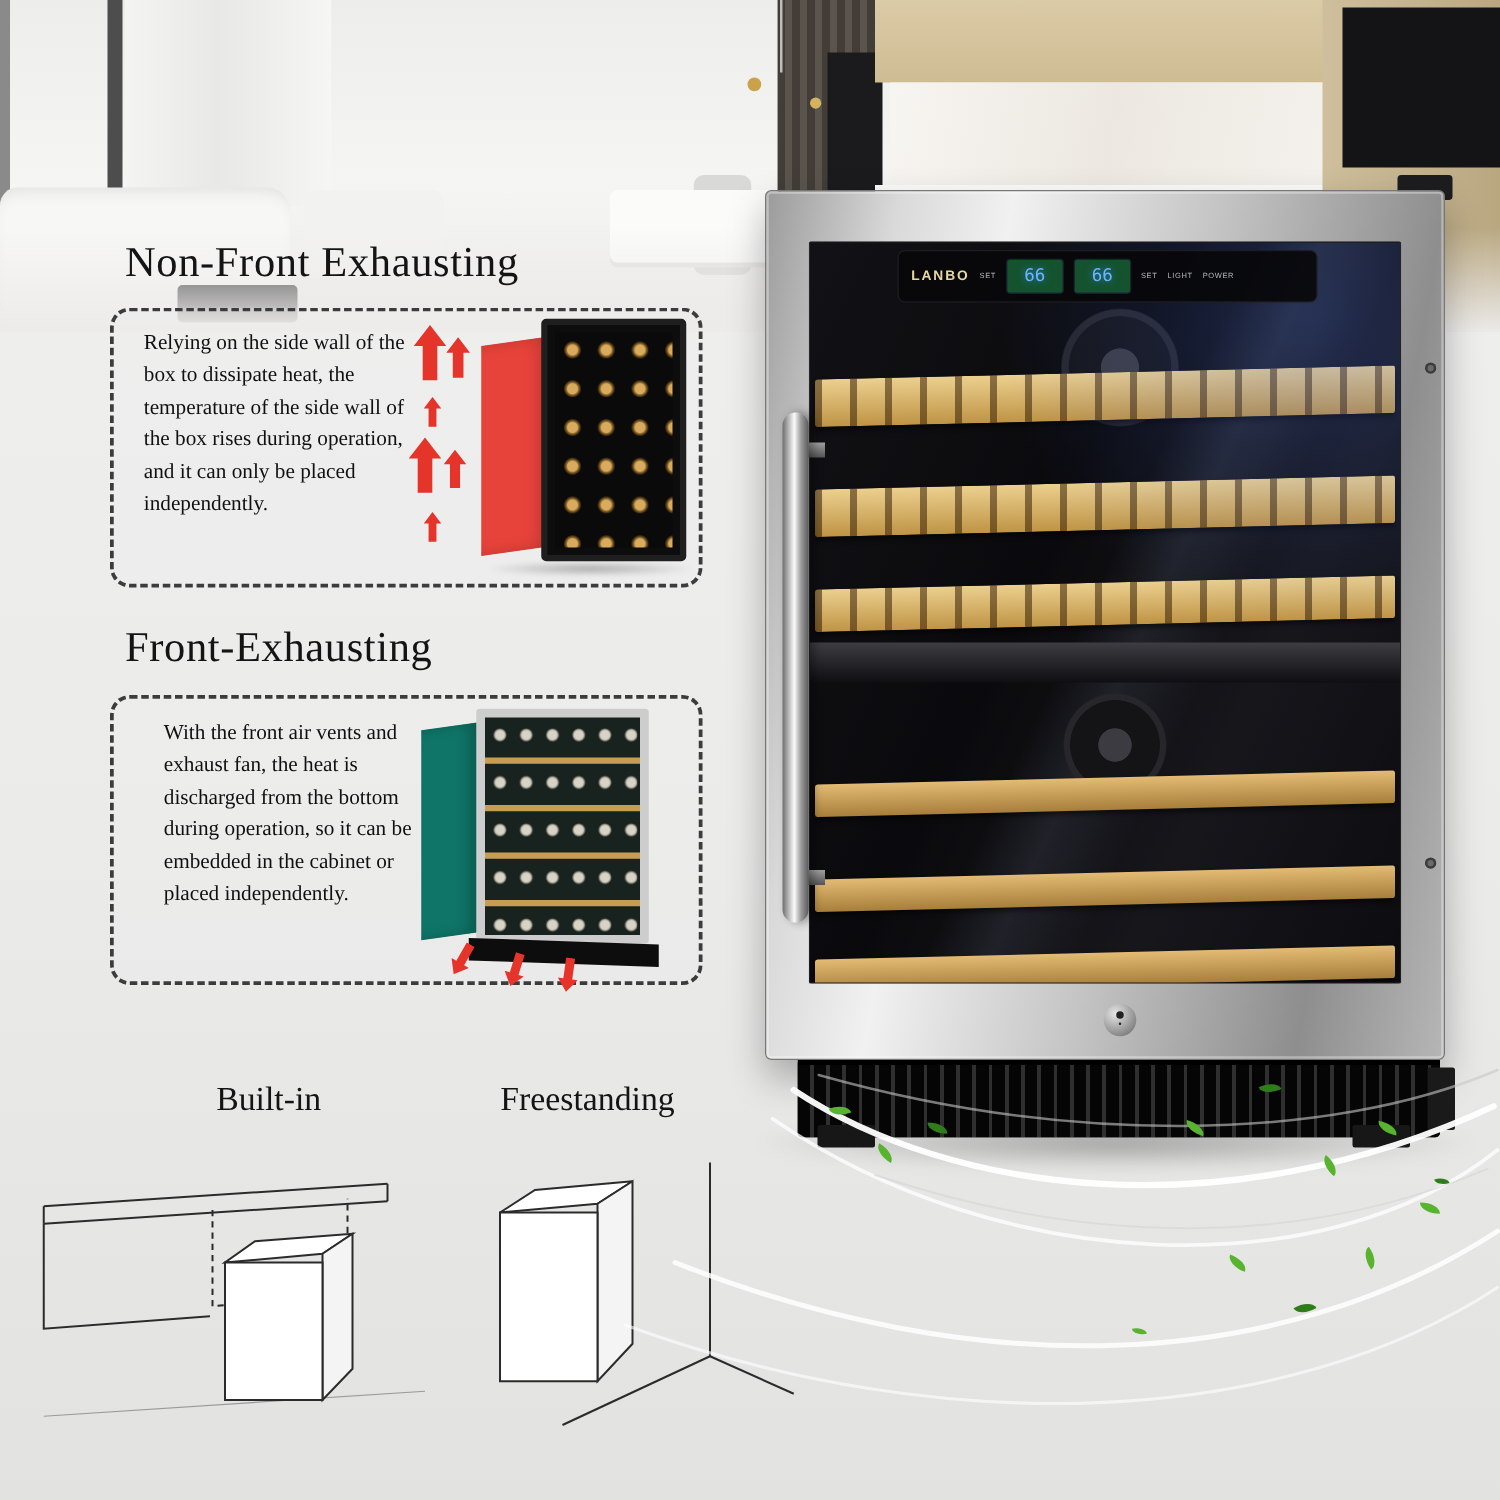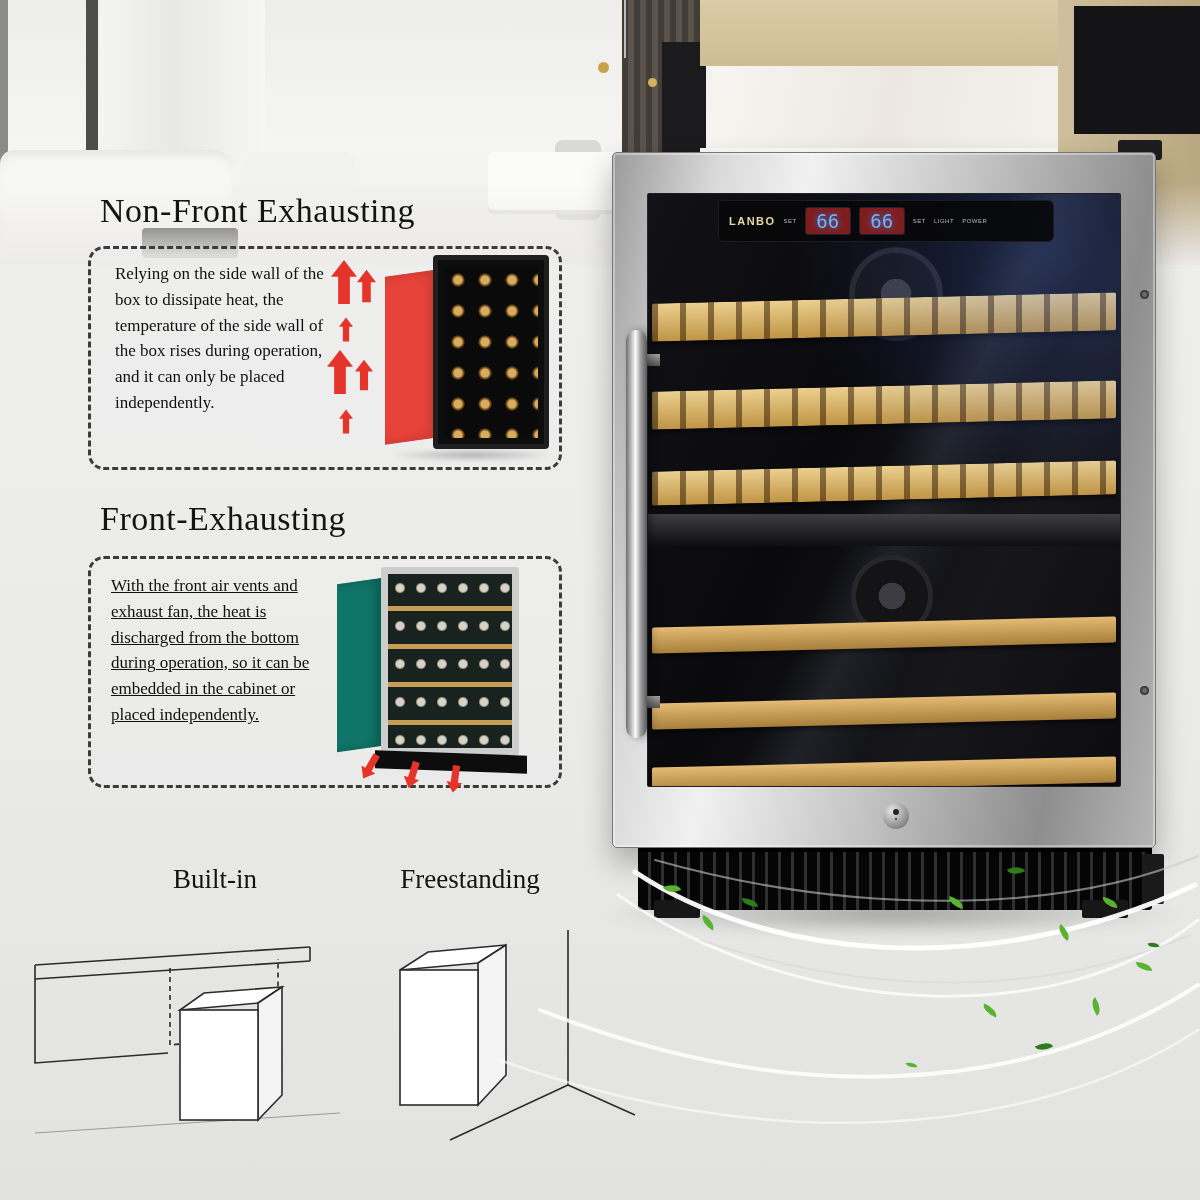--- a/index.html
+++ b/index.html
@@ -86,22 +86,22 @@
   .glass::before{content:"";position:absolute;inset:0;
     background:linear-gradient(115deg,rgba(255,255,255,0) 48%,rgba(170,190,220,.10) 55%,rgba(255,255,255,0) 64%);}
   .glass::after{content:"";position:absolute;inset:0;
     background:radial-gradient(circle at 86% 10%,rgba(70,110,230,.25),rgba(0,0,0,0) 38%);}
   .panel{position:absolute;left:70px;top:6px;width:336px;height:42px;border-radius:6px;
     background:rgba(8,8,10,.92);display:flex;align-items:center;gap:8px;padding:0 10px;
     box-sizing:border-box;z-index:2;border:1px solid #1c1c22;}
   .brand{font-family:"Liberation Sans",sans-serif;font-weight:bold;font-size:11px;
     letter-spacing:1.5px;color:#e9d9a0;}
   .plabel{font-family:"Liberation Sans",sans-serif;font-size:6px;color:#b9b9b9;letter-spacing:.5px;}
-  .display{width:44px;height:26px;background:#7f1d1d;border:1px solid #1a2434;border-radius:3px;
-    font-family:"DejaVu Sans Mono",monospace;font-size:19px;line-height:26px;text-align:center;
+  .display{width:44px;height:26px;background:#14532d;border:1px solid #1a2434;border-radius:3px;
+    font-family:"DejaVu Sans Mono",monospace;font-size:14px;line-height:26px;text-align:center;
     color:#6db5ff;text-shadow:0 0 7px #2c7fe0;}
   .fan{position:absolute;border-radius:50%;
     background:radial-gradient(circle,#3b3b41 0 22%,#141417 23% 60%,#26262b 61% 68%,rgba(0,0,0,0) 70%);}
   .fan1{left:200px;top:52px;width:96px;height:96px;}
   .fan2{left:202px;top:360px;width:84px;height:84px;}
   .shelf{position:absolute;left:4px;right:4px;transform:skewY(-1.4deg);border-radius:2px;}
   .lattice{background-image:
       repeating-linear-gradient(90deg,rgba(55,32,5,.55) 0 6px,rgba(0,0,0,0) 6px 28px),
       linear-gradient(#ecd08f,#bf9445);
     box-shadow:0 3px 4px rgba(0,0,0,.5);}
@@ -197,21 +197,21 @@
       <div class="barrow" style="left:12px;top:156px;">
         <svg width="14" height="25" viewBox="0 0 20 34">
             <path d="M10 0 L20 13 L14.5 13 L14.5 34 L5.5 34 L5.5 13 L0 13 Z" fill="#e5342a"></path>
           </svg></div>
     </div>
   </div>
 
   <div class="sec-title" style="left:100px;top:500px;">Front-Exhausting</div>
 
   <div class="info-box" style="left:88px;top:556px;height:226px;">
-    <div class="info-text" style="left:20px;top:14px;width:226px;text-decoration:underline;">With the front air vents and exhaust fan, the heat is discharged from the bottom during operation, so it can be embedded in the cabinet or placed independently.</div>
+    <div class="info-text" style="left:40px;top:14px;width:226px;">With the front air vents and exhaust fan, the heat is discharged from the bottom during operation, so it can be embedded in the cabinet or placed independently.</div>
     <div class="mini" style="left:246px;top:6px;width:218px;height:214px;">
       <div class="m2-side"></div>
       <div class="m2-front">
         <div class="m2-bottles"></div>
         <div class="m2-shelf" style="top:32px;"></div>
         <div class="m2-shelf" style="top:70px;"></div>
         <div class="m2-shelf" style="top:108px;"></div>
         <div class="m2-shelf" style="top:146px;"></div>
       </div>
       <div class="m2-base"></div>

